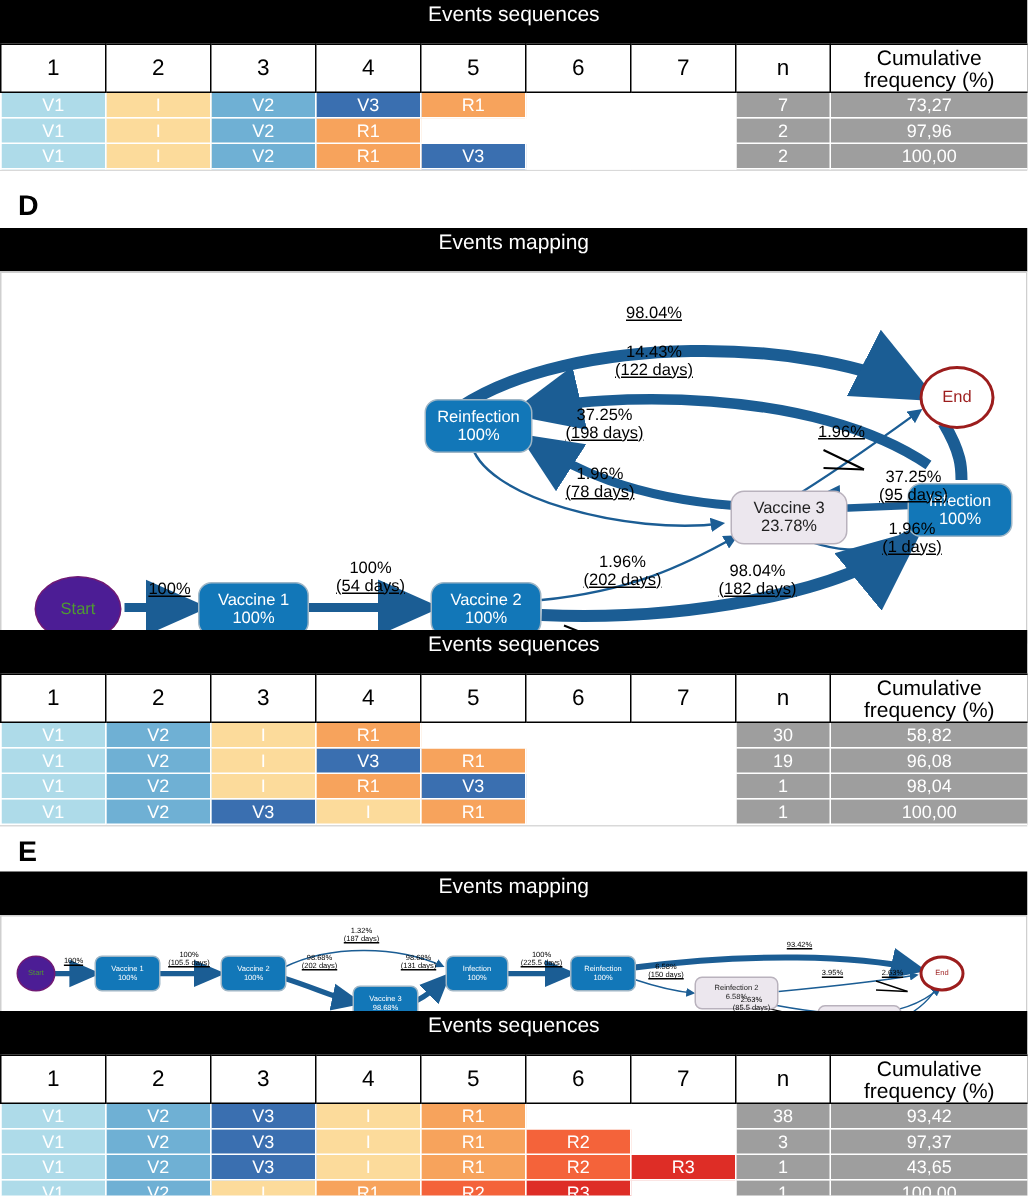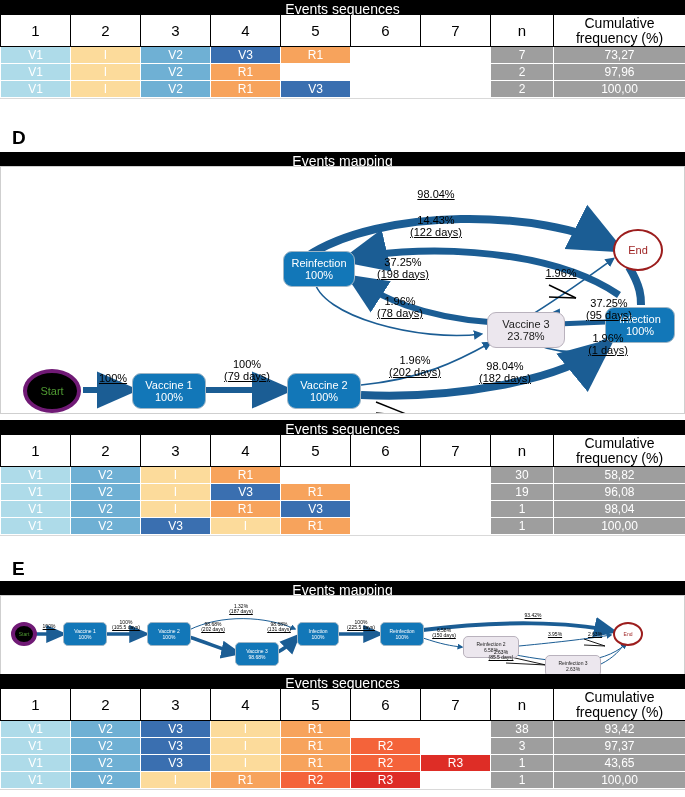--- a/index.html
+++ b/index.html
@@ -3,21 +3,21 @@
 <meta charset="utf-8">
 <style>
   html,body{margin:0;padding:0;background:#ffffff;}
   body{width:685px;height:797px;font-family:"Liberation Sans",sans-serif;color:#000;position:relative;overflow:hidden;}
 
   .panel{position:absolute;left:0;width:685px;}
 
   
   .barhdr{
     background:#000;color:#fff;text-align:center;
-    font-size:14px;line-height:19px;height:14px;
+    font-size:14px;line-height:19px;height:29px;
     font-family:"Liberation Sans",sans-serif;font-weight:400;
   }
 
   
   .seclabel{
     position:absolute;left:12px;font-size:19px;font-weight:bold;
     font-family:"Liberation Sans",sans-serif;letter-spacing:0px;
   }
 
   
@@ -40,21 +40,21 @@
 
   
   .mapbox{position:relative;background:#fff;border:1px solid #cfcfcf;box-sizing:border-box;overflow:hidden;}
 
   .node{position:absolute;box-sizing:border-box;display:flex;flex-direction:column;
         align-items:center;justify-content:center;text-align:center;}
   .node .l1,.node .l2{display:block;white-space:nowrap;}
 
   .node.blue{background:#1277b8;border:1px solid #9fb6c6;border-radius:9px;color:#fff;}
   .node.lav{background:#ece7ee;border:1px solid #b9b2bd;border-radius:9px;color:#222;}
-  .node.circ-start{border:4px solid #701a75;border-radius:50%;background:#000000;color:#4f9a32;}
+  .node.circ-start{border:1px solid #701a75;border-radius:50%;background:#4c1d95;color:#4f9a32;}
   .node.circ-end{border:2px solid #9c1d1d;border-radius:50%;background:#fff;color:#9c1d1d;}
 
   .edgelabel{position:absolute;text-align:center;color:#000;white-space:nowrap;line-height:1.05;}
   .edgelabel .u{text-decoration:underline;}
 
   svg.edges{position:absolute;left:0;top:0;}
 </style>
 </head>
 <body>
 
@@ -202,21 +202,21 @@
     </div>
     <div class="node circ-end" style="left:612px;top:62px;width:50px;height:42px;font-size:11px;">
       <span class="l1">End</span>
     </div>
 
     <div class="edgelabel" style="left:82px;top:206px;width:60px;font-size:11px;">
       <span class="u">100%</span>
     </div>
     <div class="edgelabel" style="left:203px;top:192px;width:86px;font-size:11px;">
       <span>100%</span><br>
-      <span class="u">(79 days)</span>
+      <span class="u">(54 days)</span>
     </div>
     <div class="edgelabel" style="left:400px;top:22px;width:70px;font-size:11px;">
       <span class="u">98.04%</span>
     </div>
     <div class="edgelabel" style="left:390px;top:48px;width:90px;font-size:11px;">
       <span>14.43%</span><br>
       <span class="u">(122 days)</span>
     </div>
     <div class="edgelabel" style="left:358px;top:90px;width:88px;font-size:11px;">
       <span>37.25%</span><br>

